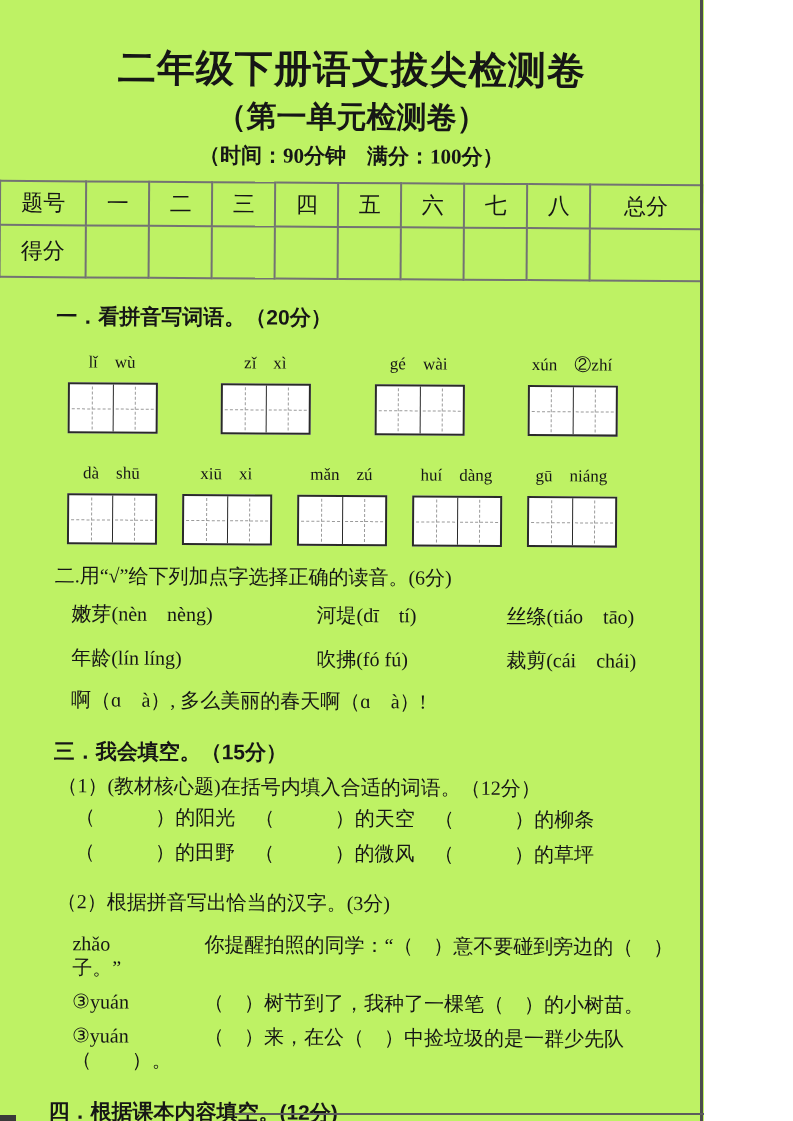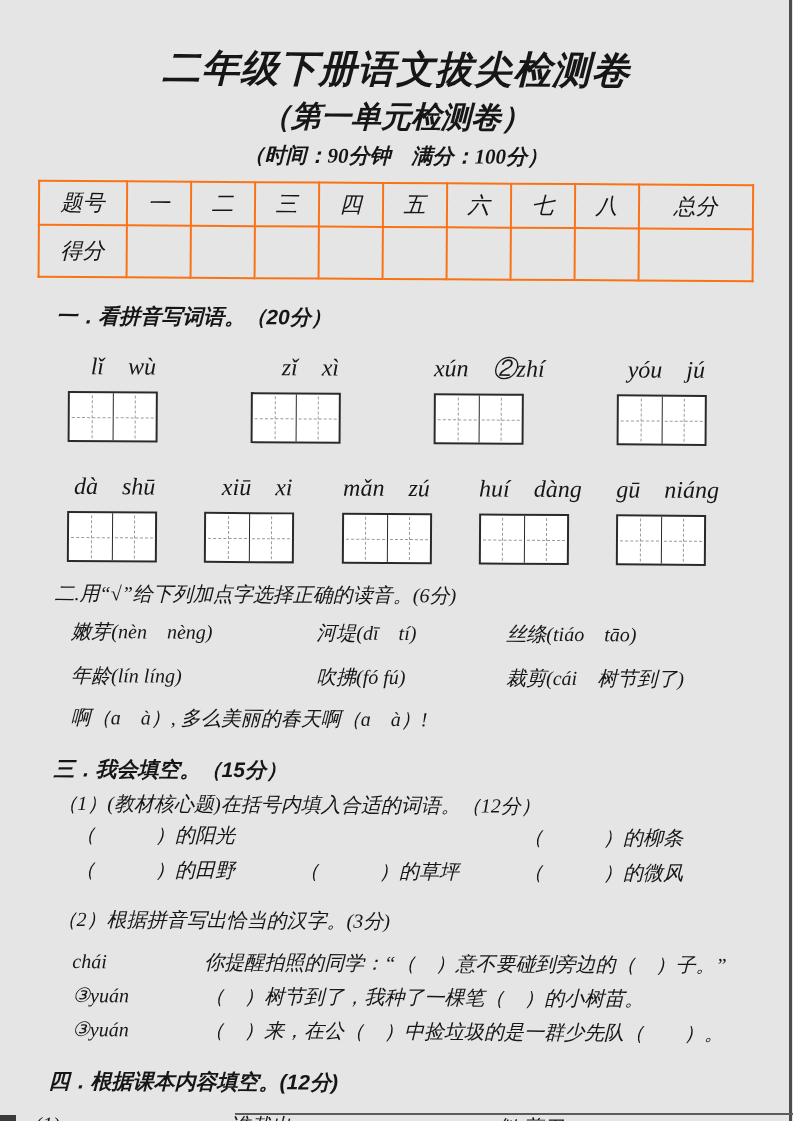--- a/index.html
+++ b/index.html
@@ -1,53 +1,52 @@
 <!DOCTYPE html>
 <html><head>
 <meta charset="utf-8">
 <style>
   * { margin:0; padding:0; box-sizing:border-box; }
   html, body { background:#ffffff; }
   .page {
-    width:793px; height:1121px;
-    background:#e5e5e5;
+    width:704px; height:1121px;
+    background:#bef264;
     position:relative;
     overflow:hidden;
     font-family:"Liberation Serif","DejaVu Serif",serif;
     color:#161616;
-    font-style:italic;
   }
   .content { transform:rotate(0.35deg); transform-origin:50% 0; }
 
   .title {
     margin-top:44px; text-align:center;
     font-family:"Liberation Sans","DejaVu Sans",sans-serif;
     font-size:38px; font-weight:bold; letter-spacing:1px;
   }
   .subtitle {
     margin-top:2px; text-align:center;
     font-family:"Liberation Sans","DejaVu Sans",sans-serif;
     font-size:30px; font-weight:bold;
   }
   .info { margin-top:4px; text-align:center; font-size:21px; font-weight:bold; }
 
   table.score { margin:12px auto 0; border-collapse:collapse; table-layout:fixed; }
-  table.score td { border:2px solid #f97316; text-align:center; font-size:22px; padding:0; }
+  table.score td { border:2px solid #737373; text-align:center; font-size:22px; padding:0; }
   tr.r1 td { height:44px; }
   tr.r2 td { height:52px; }
 
   .sec-title-bold {
     margin-left:58px; font-family:"Liberation Sans","DejaVu Sans",sans-serif;
     font-size:21px; font-weight:bold;
   }
   .sec-title { margin-left:58px; font-size:20px; }
 
   .pinyin-row { display:flex; justify-content:space-between; margin:0 86px 0 70px; }
   .pgroup { text-align:center; width:88px; }
-  .pinyin { font-size:24px; white-space:pre;text-align:right; }
+  .pinyin { font-size:17px; white-space:pre; }
   .tian-grid { display:inline-flex; border:2px solid #2a2a2a; margin-top:9px; background:#fff; }
   .tcell { width:43px; height:47px; position:relative; }
   .tcell + .tcell { border-left:1.5px solid #2a2a2a; }
   .tcell::before { content:""; position:absolute; left:2px; right:2px; top:50%; border-top:1.5px dashed #9a9a9a; }
   .tcell::after  { content:""; position:absolute; top:2px; bottom:2px; left:50%; border-left:1.5px dashed #9a9a9a; }
 
   .text-line { margin-left:75px; font-size:20px; line-height:24px; }
   .opt-line span { display:inline-block; }
   .opt-line span:nth-child(1) { width:240px; }
   .opt-line span:nth-child(2) { width:185px; }
@@ -127,28 +126,28 @@
           </div>
       </div>
       <div class="pgroup">
         <div class="pinyin">zǐ　xì</div>
         <div class="tian-grid">
             <div class="tcell"></div>
             <div class="tcell"></div>
           </div>
       </div>
       <div class="pgroup">
+        <div class="pinyin">gé　wài</div>
+        <div class="tian-grid">
+            <div class="tcell"></div>
+            <div class="tcell"></div>
+          </div>
+      </div>
+      <div class="pgroup">
         <div class="pinyin">xún　②zhí</div>
-        <div class="tian-grid">
-            <div class="tcell"></div>
-            <div class="tcell"></div>
-          </div>
-      </div>
-      <div class="pgroup">
-        <div class="pinyin">yóu　jú</div>
         <div class="tian-grid">
             <div class="tcell"></div>
             <div class="tcell"></div>
           </div>
       </div>
     </div>
 
     <div class="pinyin-row mt26">
       <div class="pgroup">
         <div class="pinyin">dà　shū</div>
@@ -190,41 +189,42 @@
     <div class="sec-title mt16">二.用“√”给下列加点字选择正确的读音。(6分)</div>
 
     <div class="text-line opt-line mt12">
       <span>嫩芽(nèn　nèng)</span>
       <span>河堤(dī　tí)</span>
       <span>丝绦(tiáo　tāo)</span>
     </div>
     <div class="text-line opt-line mt20">
       <span>年龄(lín líng)</span>
       <span>吹拂(fó fú)</span>
-      <span>裁剪(cái　树节到了)</span>
+      <span>裁剪(cái　chái)</span>
     </div>
     <div class="text-line mt18">啊（ɑ　à）, 多么美丽的春天啊（ɑ　à）!</div>
 
     <div class="sec-title-bold mt26">三．我会填空。（15分）</div>
 
     <div class="text-line mt8" style="margin-left:62px">（1）(教材核心题)在括号内填入合适的词语。（12分）</div>
     <div class="blank-line mt6">
       <span>（　　　）的阳光</span>
+      <span>（　　　）的天空</span>
       <span>（　　　）的柳条</span>
     </div>
     <div class="blank-line mt8">
       <span>（　　　）的田野</span>
+      <span>（　　　）的微风</span>
       <span>（　　　）的草坪</span>
-      <span>（　　　）的微风</span>
     </div>
 
     <div class="text-line mt24" style="margin-left:62px">（2）根据拼音写出恰当的汉字。(3分)</div>
 
     <div class="fill-item mt18">
-      <span class="fill-label">chái</span><span>你提醒拍照的同学：“（　）意不要碰到旁边的（　）子。”</span>
+      <span class="fill-label">zhǎo</span><span>你提醒拍照的同学：“（　）意不要碰到旁边的（　）子。”</span>
     </div>
     <div class="fill-item mt10">
       <span class="fill-label">③yuán</span><span>（　）树节到了，我种了一棵笔（　）的小树苗。</span>
     </div>
     <div class="fill-item mt10">
       <span class="fill-label">③yuán</span><span>（　）来，在公（　）中捡垃圾的是一群少先队（　　）。</span>
     </div>
 
     <div class="sec-title-bold mt26" style="margin-left:55px">四．根据课本内容填空。(12分)</div>
     <div class="s4-line mt16">(1) ＿＿＿＿＿＿＿＿谁裁出，＿＿＿＿＿＿＿＿＿似 剪刀。</div>

